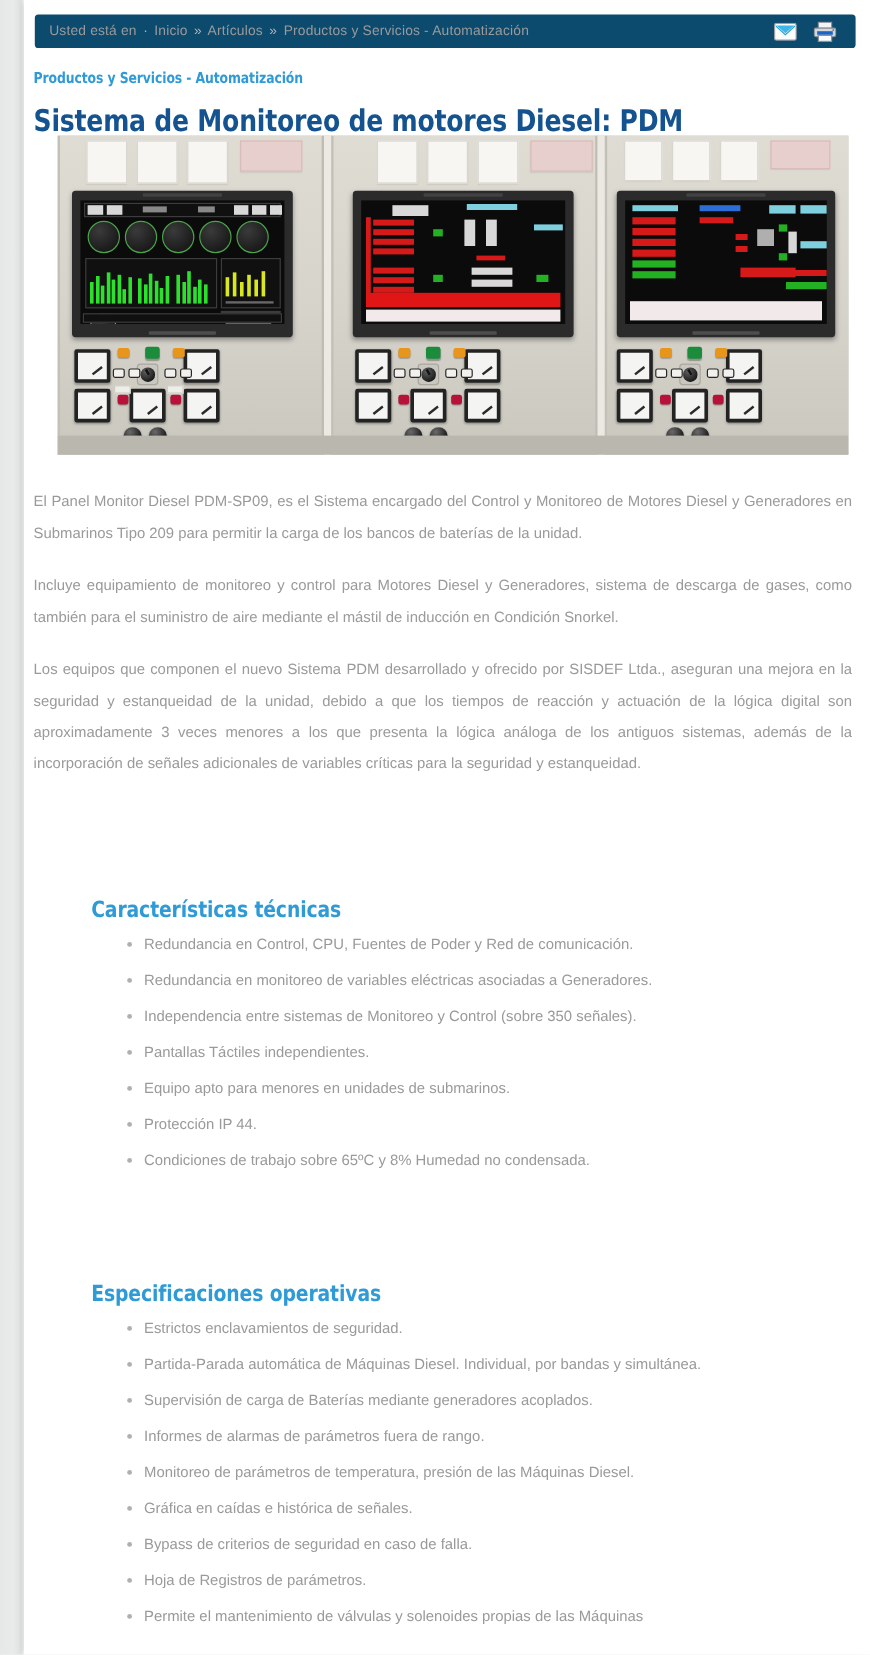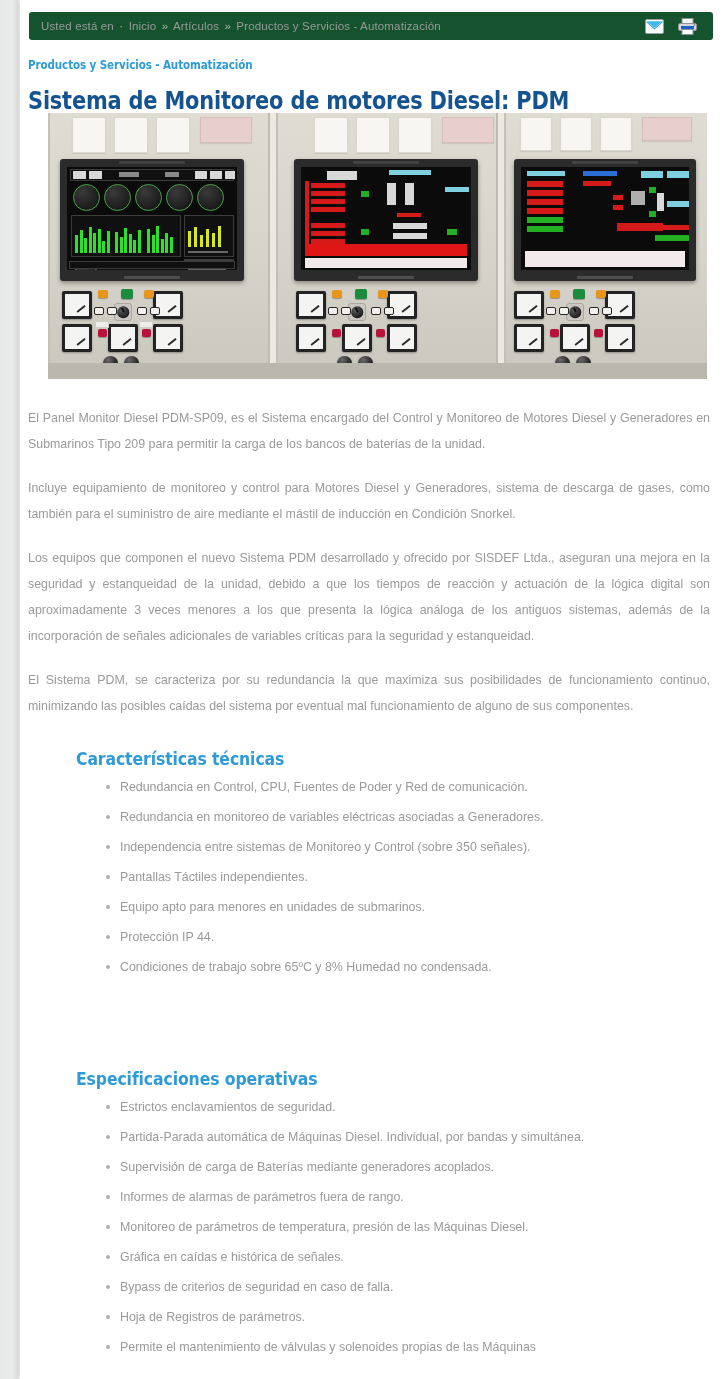--- a/index.html
+++ b/index.html
@@ -38,21 +38,21 @@
     box-shadow: -3px 0 5px -2px rgba(0,0,0,.10);
     z-index: 2;
   }
 
   
   .breadcrumb-bar {
     position: absolute;
     left: 9px; top: 12px;
     width: 684px;
     height: 28px;
-    background: #14532d;
+    background: #0c4a6e;
     border-radius: 3px;
     display: flex;
     align-items: center;
     padding: 0 12px;
   }
   .breadcrumb-text {
     font-size: 11.5px;
     color: #9a9a9a;
     letter-spacing: .15px;
     white-space: nowrap;
@@ -550,21 +550,20 @@
       </div>
 
       <div class="floor"></div>
     </div>
   </div>
 
   <div class="body-copy" style="top:405px;">
     <p>El Panel Monitor Diesel PDM-SP09, es el Sistema encargado del Control y Monitoreo de Motores Diesel y Generadores en Submarinos Tipo 209 para permitir la carga de los bancos de baterías de la unidad.</p>
     <p>Incluye equipamiento de monitoreo y control para Motores Diesel y Generadores, sistema de descarga de gases, como también para el suministro de aire mediante el mástil de inducción en Condición Snorkel.</p>
     <p>Los equipos que componen el nuevo Sistema PDM desarrollado y ofrecido por SISDEF Ltda., aseguran una mejora en la seguridad y estanqueidad de la unidad, debido a que los tiempos de reacción y actuación de la lógica digital son aproximadamente 3 veces menores a los que presenta la lógica análoga de los antiguos sistemas, además de la incorporación de señales adicionales de variables críticas para la seguridad y estanqueidad.</p>
-    <p>El Sistema PDM, se caracteriza por su redundancia la que maximiza sus posibilidades de funcionamiento continuo, minimizando las posibles caídas del sistema por eventual mal funcionamiento de alguno de sus componentes.</p>
   </div>
 
   <div class="section" style="top:748px;">
     <h2 class="section-heading">Características técnicas</h2>
     <ul class="feature-list">
       <li>Redundancia en Control, CPU, Fuentes de Poder y Red de comunicación.</li>
       <li>Redundancia en monitoreo de variables eléctricas asociadas a Generadores.</li>
       <li>Independencia entre sistemas de Monitoreo y Control (sobre 350 señales).</li>
       <li>Pantallas Táctiles independientes.</li>
       <li>Equipo apto para menores en unidades de submarinos.</li>

